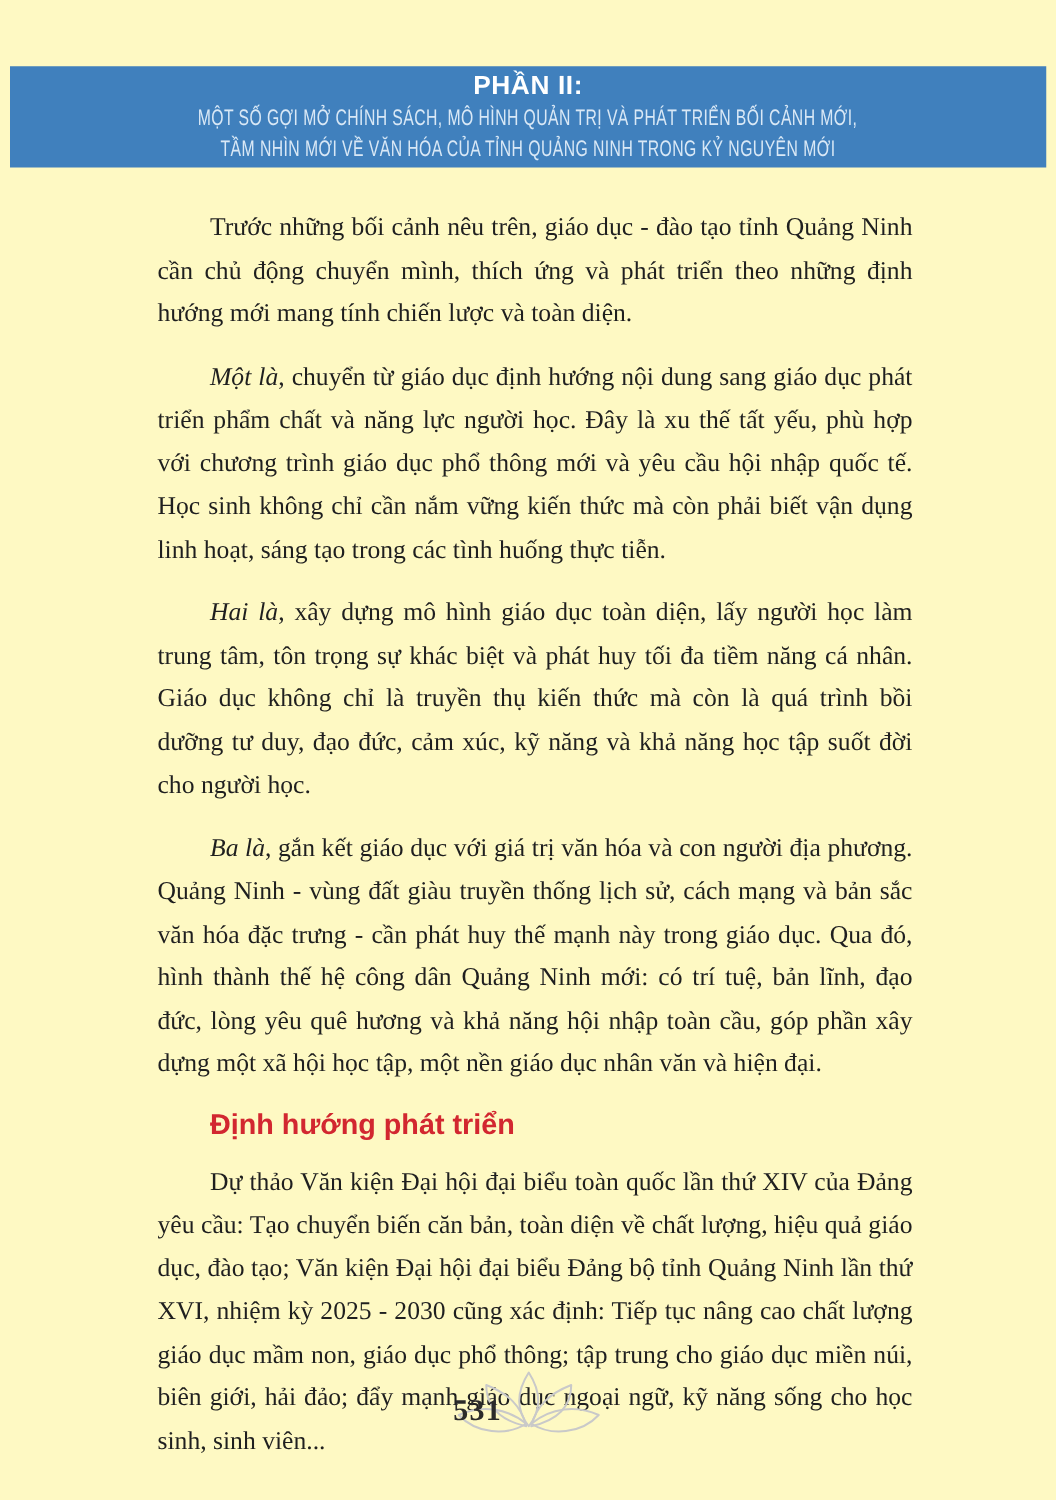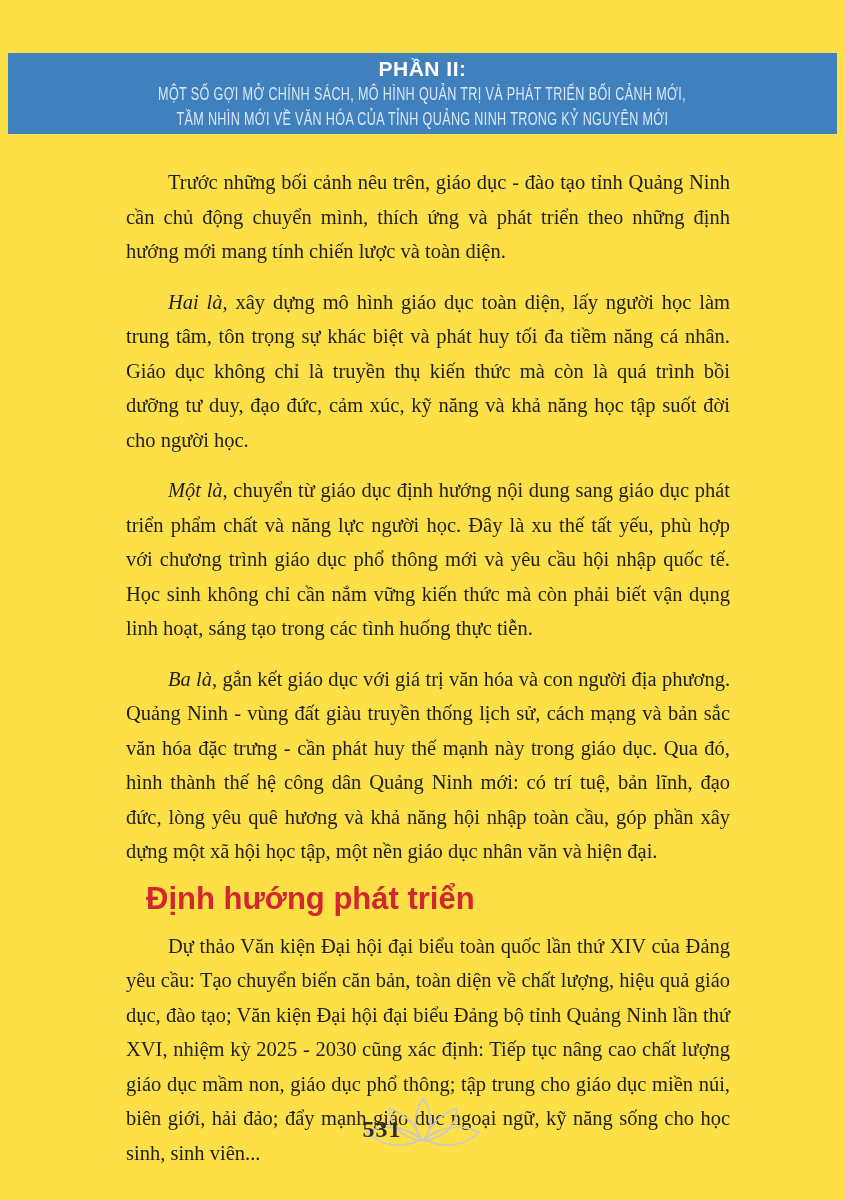--- a/index.html
+++ b/index.html
@@ -4,21 +4,21 @@
 <style>
   html, body {
     margin: 0;
     padding: 0;
     background: #ffffff;
   }
   .page {
     position: relative;
     width: 845px;
     height: 1200px;
-    background: #fde047;
+    background: #fef9c3;
     overflow: hidden;
     font-family: "Liberation Serif", serif;
   }
   
   .banner {
     position: absolute;
     left: 8px;
     top: 53px;
     width: 829px;
     height: 81px;
@@ -59,24 +59,24 @@
     margin: 16px;
     font-size: 20.5px;
     line-height: 34.5px;
     text-align: justify;
     text-indent: 42px;
   }
   .content p em {
     font-style: italic;
   }
   .section-heading {
-    margin: 13px 0 16px 36px;
+    margin: 13px 0 16px 58px;
     font-family: "Liberation Sans", sans-serif;
     font-weight: bold;
-    font-size: 31px;
+    font-size: 23px;
     line-height: 28px;
     color: #d22730;
   }
   
   .page-footer {
     position: absolute;
     top: 1096px;
     left: 0;
     width: 100%;
     height: 75px;
@@ -112,23 +112,23 @@
 
   <header class="banner">
     <div class="banner-title">PHẦN II:</div>
     <div class="banner-sub">MỘT SỐ GỢI MỞ CHÍNH SÁCH, MÔ HÌNH QUẢN TRỊ VÀ PHÁT TRIỂN BỐI CẢNH MỚI,</div>
     <div class="banner-sub">TẦM NHÌN MỚI VỀ VĂN HÓA CỦA TỈNH QUẢNG NINH TRONG KỶ NGUYÊN MỚI</div>
   </header>
 
   <main class="content">
     <p><span>Trước những bối cảnh nêu trên, giáo dục - đào tạo tỉnh Quảng Ninh cần chủ động chuyển mình, thích ứng và phát triển theo những định hướng mới mang tính chiến lược và toàn diện.</span></p>
 
+    <p><em>Một là</em><span>, chuyển từ giáo dục định hướng nội dung sang giáo dục phát triển phẩm chất và năng lực người học. Đây là xu thế tất yếu, phù hợp với chương trình giáo dục phổ thông mới và yêu cầu hội nhập quốc tế. Học sinh không chỉ cần nắm vững kiến thức mà còn phải biết vận dụng linh hoạt, sáng tạo trong các tình huống thực tiễn.</span></p>
+
     <p><em>Hai là</em><span>, xây dựng mô hình giáo dục toàn diện, lấy người học làm trung tâm, tôn trọng sự khác biệt và phát huy tối đa tiềm năng cá nhân. Giáo dục không chỉ là truyền thụ kiến thức mà còn là quá trình bồi dưỡng tư duy, đạo đức, cảm xúc, kỹ năng và khả năng học tập suốt đời cho người học.</span></p>
-
-    <p><em>Một là</em><span>, chuyển từ giáo dục định hướng nội dung sang giáo dục phát triển phẩm chất và năng lực người học. Đây là xu thế tất yếu, phù hợp với chương trình giáo dục phổ thông mới và yêu cầu hội nhập quốc tế. Học sinh không chỉ cần nắm vững kiến thức mà còn phải biết vận dụng linh hoạt, sáng tạo trong các tình huống thực tiễn.</span></p>
 
     <p><em>Ba là</em><span>, gắn kết giáo dục với giá trị văn hóa và con người địa phương. Quảng Ninh - vùng đất giàu truyền thống lịch sử, cách mạng và bản sắc văn hóa đặc trưng - cần phát huy thế mạnh này trong giáo dục. Qua đó, hình thành thế hệ công dân Quảng Ninh mới: có trí tuệ, bản lĩnh, đạo đức, lòng yêu quê hương và khả năng hội nhập toàn cầu, góp phần xây dựng một xã hội học tập, một nền giáo dục nhân văn và hiện đại.</span></p>
 
     <h2 class="section-heading">Định hướng phát triển</h2>
 
     <p><span>Dự thảo Văn kiện Đại hội đại biểu toàn quốc lần thứ XIV của Đảng yêu cầu: Tạo chuyển biến căn bản, toàn diện về chất lượng, hiệu quả giáo dục, đào tạo; Văn kiện Đại hội đại biểu Đảng bộ tỉnh Quảng Ninh lần thứ XVI, nhiệm kỳ 2025 - 2030 cũng xác định: Tiếp tục nâng cao chất lượng giáo dục mầm non, giáo dục phổ thông; tập trung cho giáo dục miền núi, biên giới, hải đảo; đẩy mạnh giáo dục ngoại ngữ, kỹ năng sống cho học sinh, sinh viên...</span></p>
   </main>
 
   <footer class="page-footer">
     <div class="lotus-wrap">

